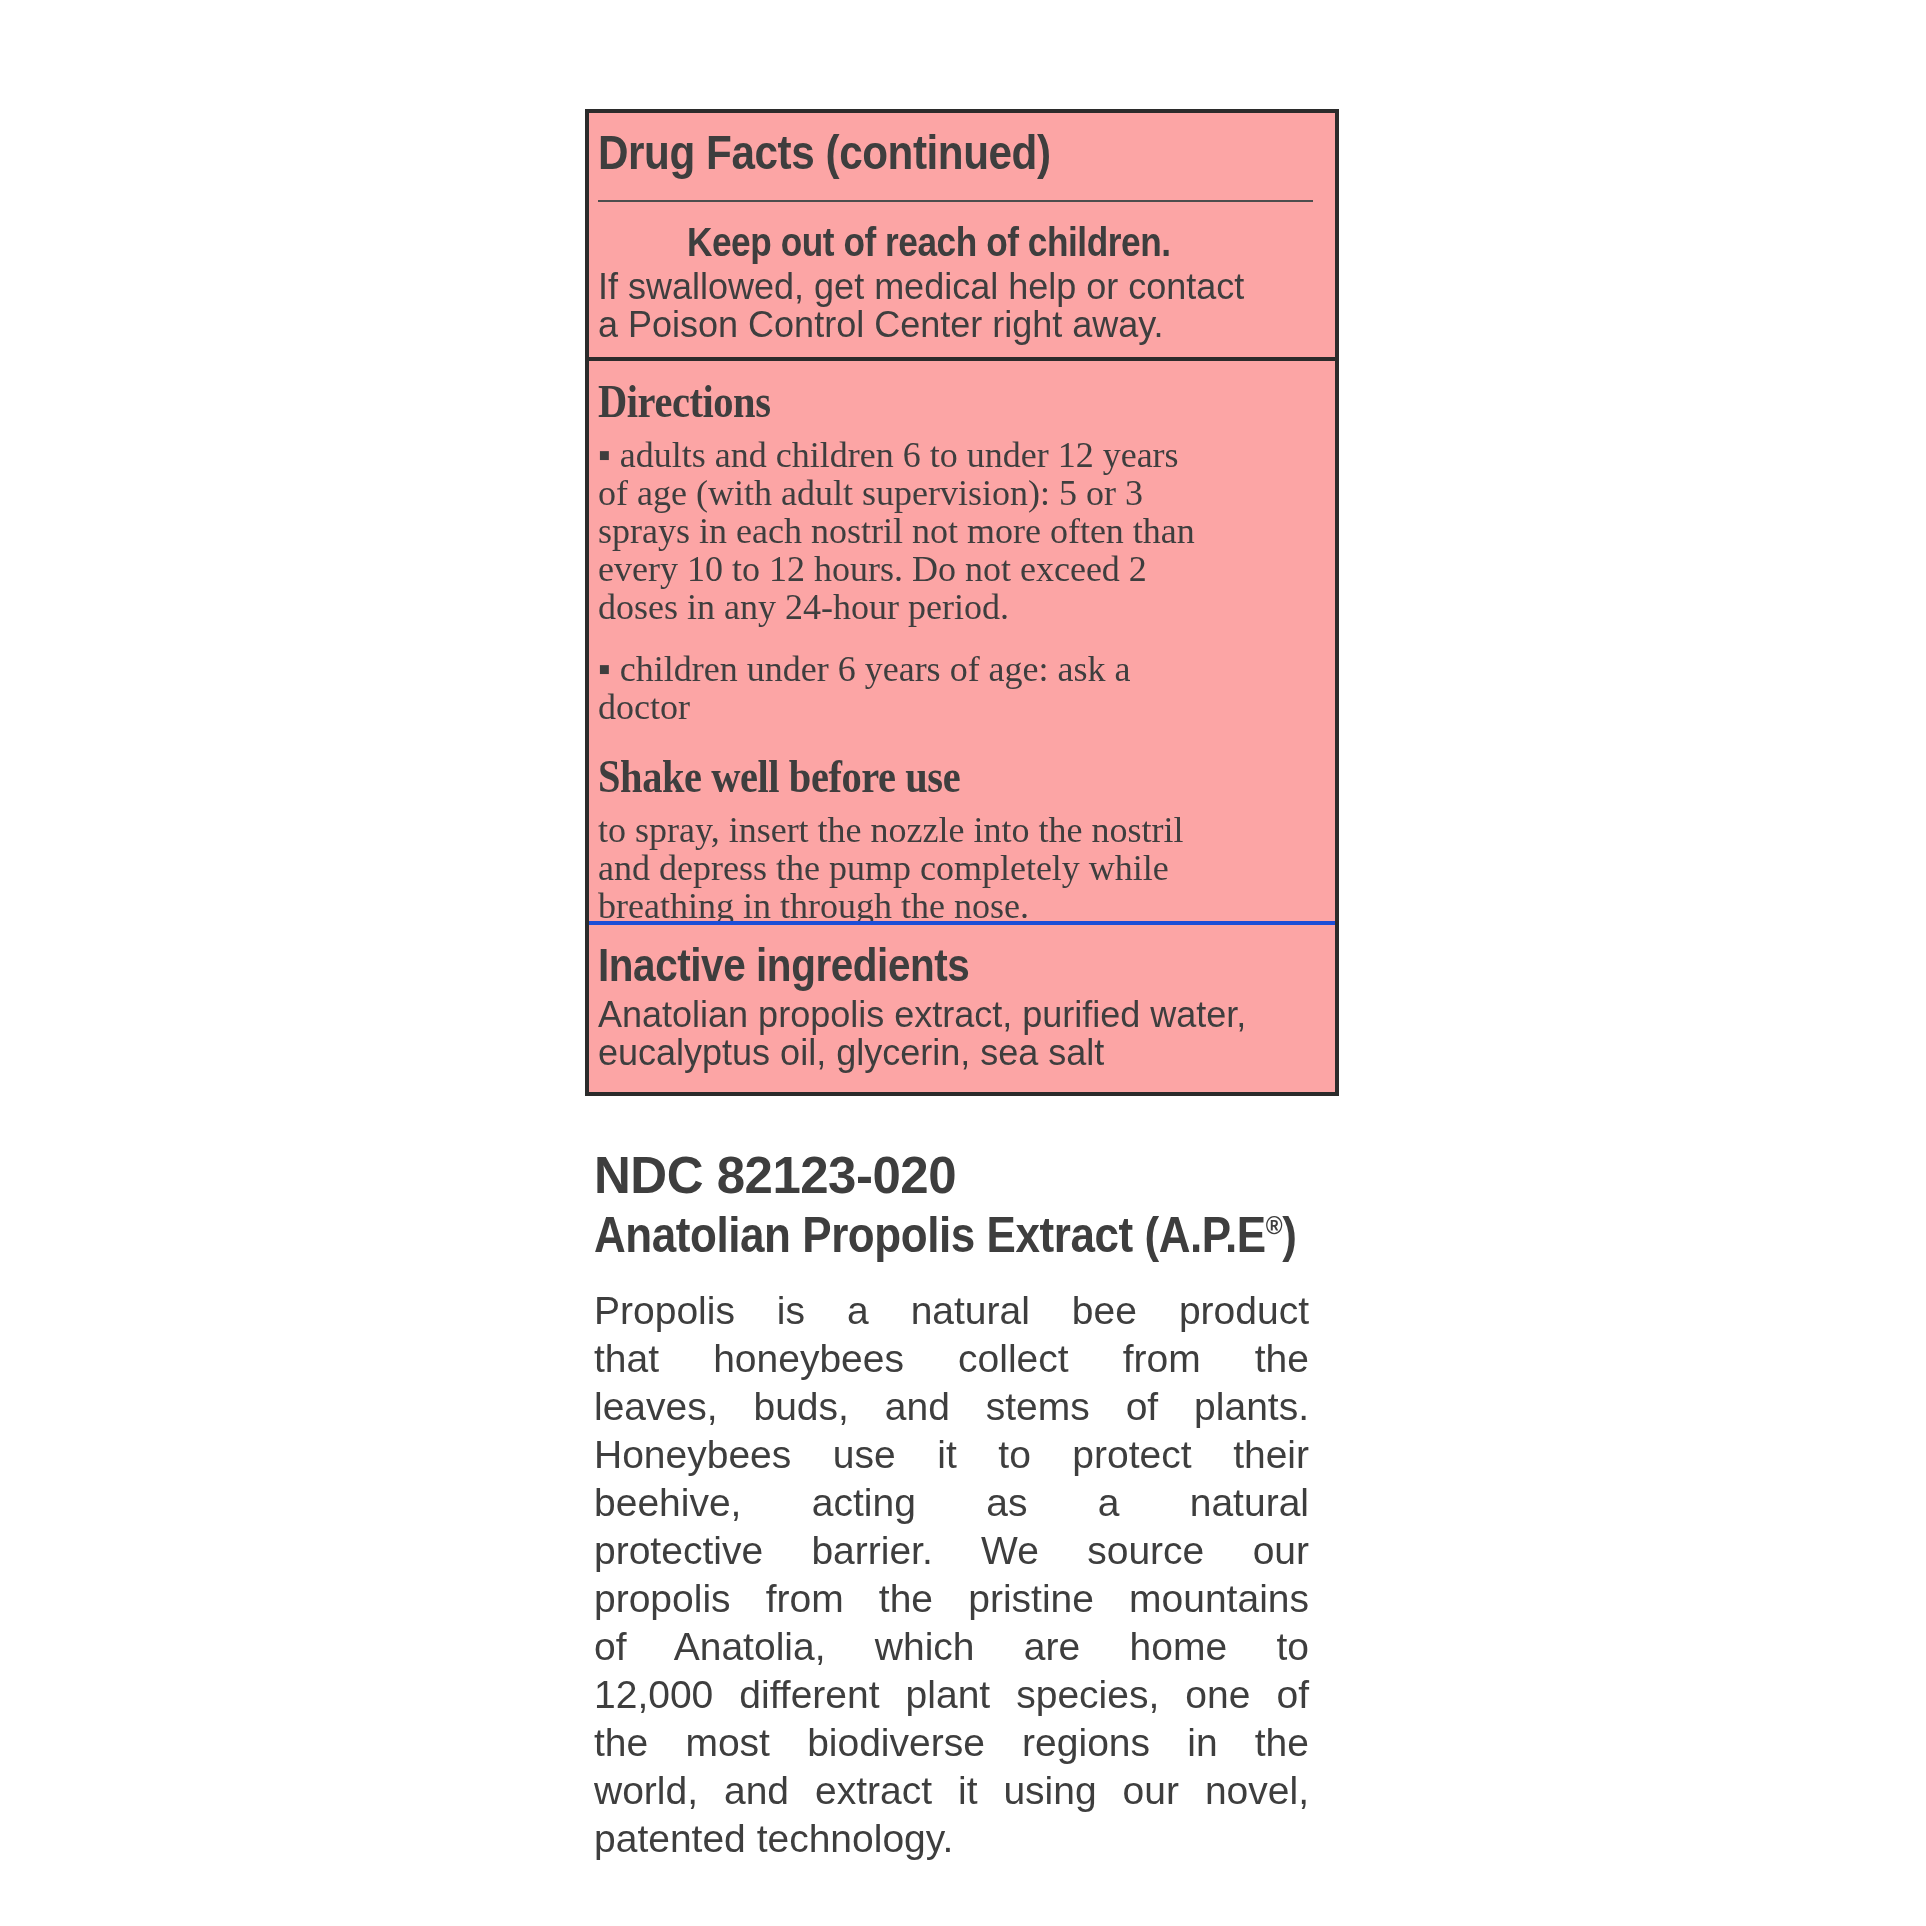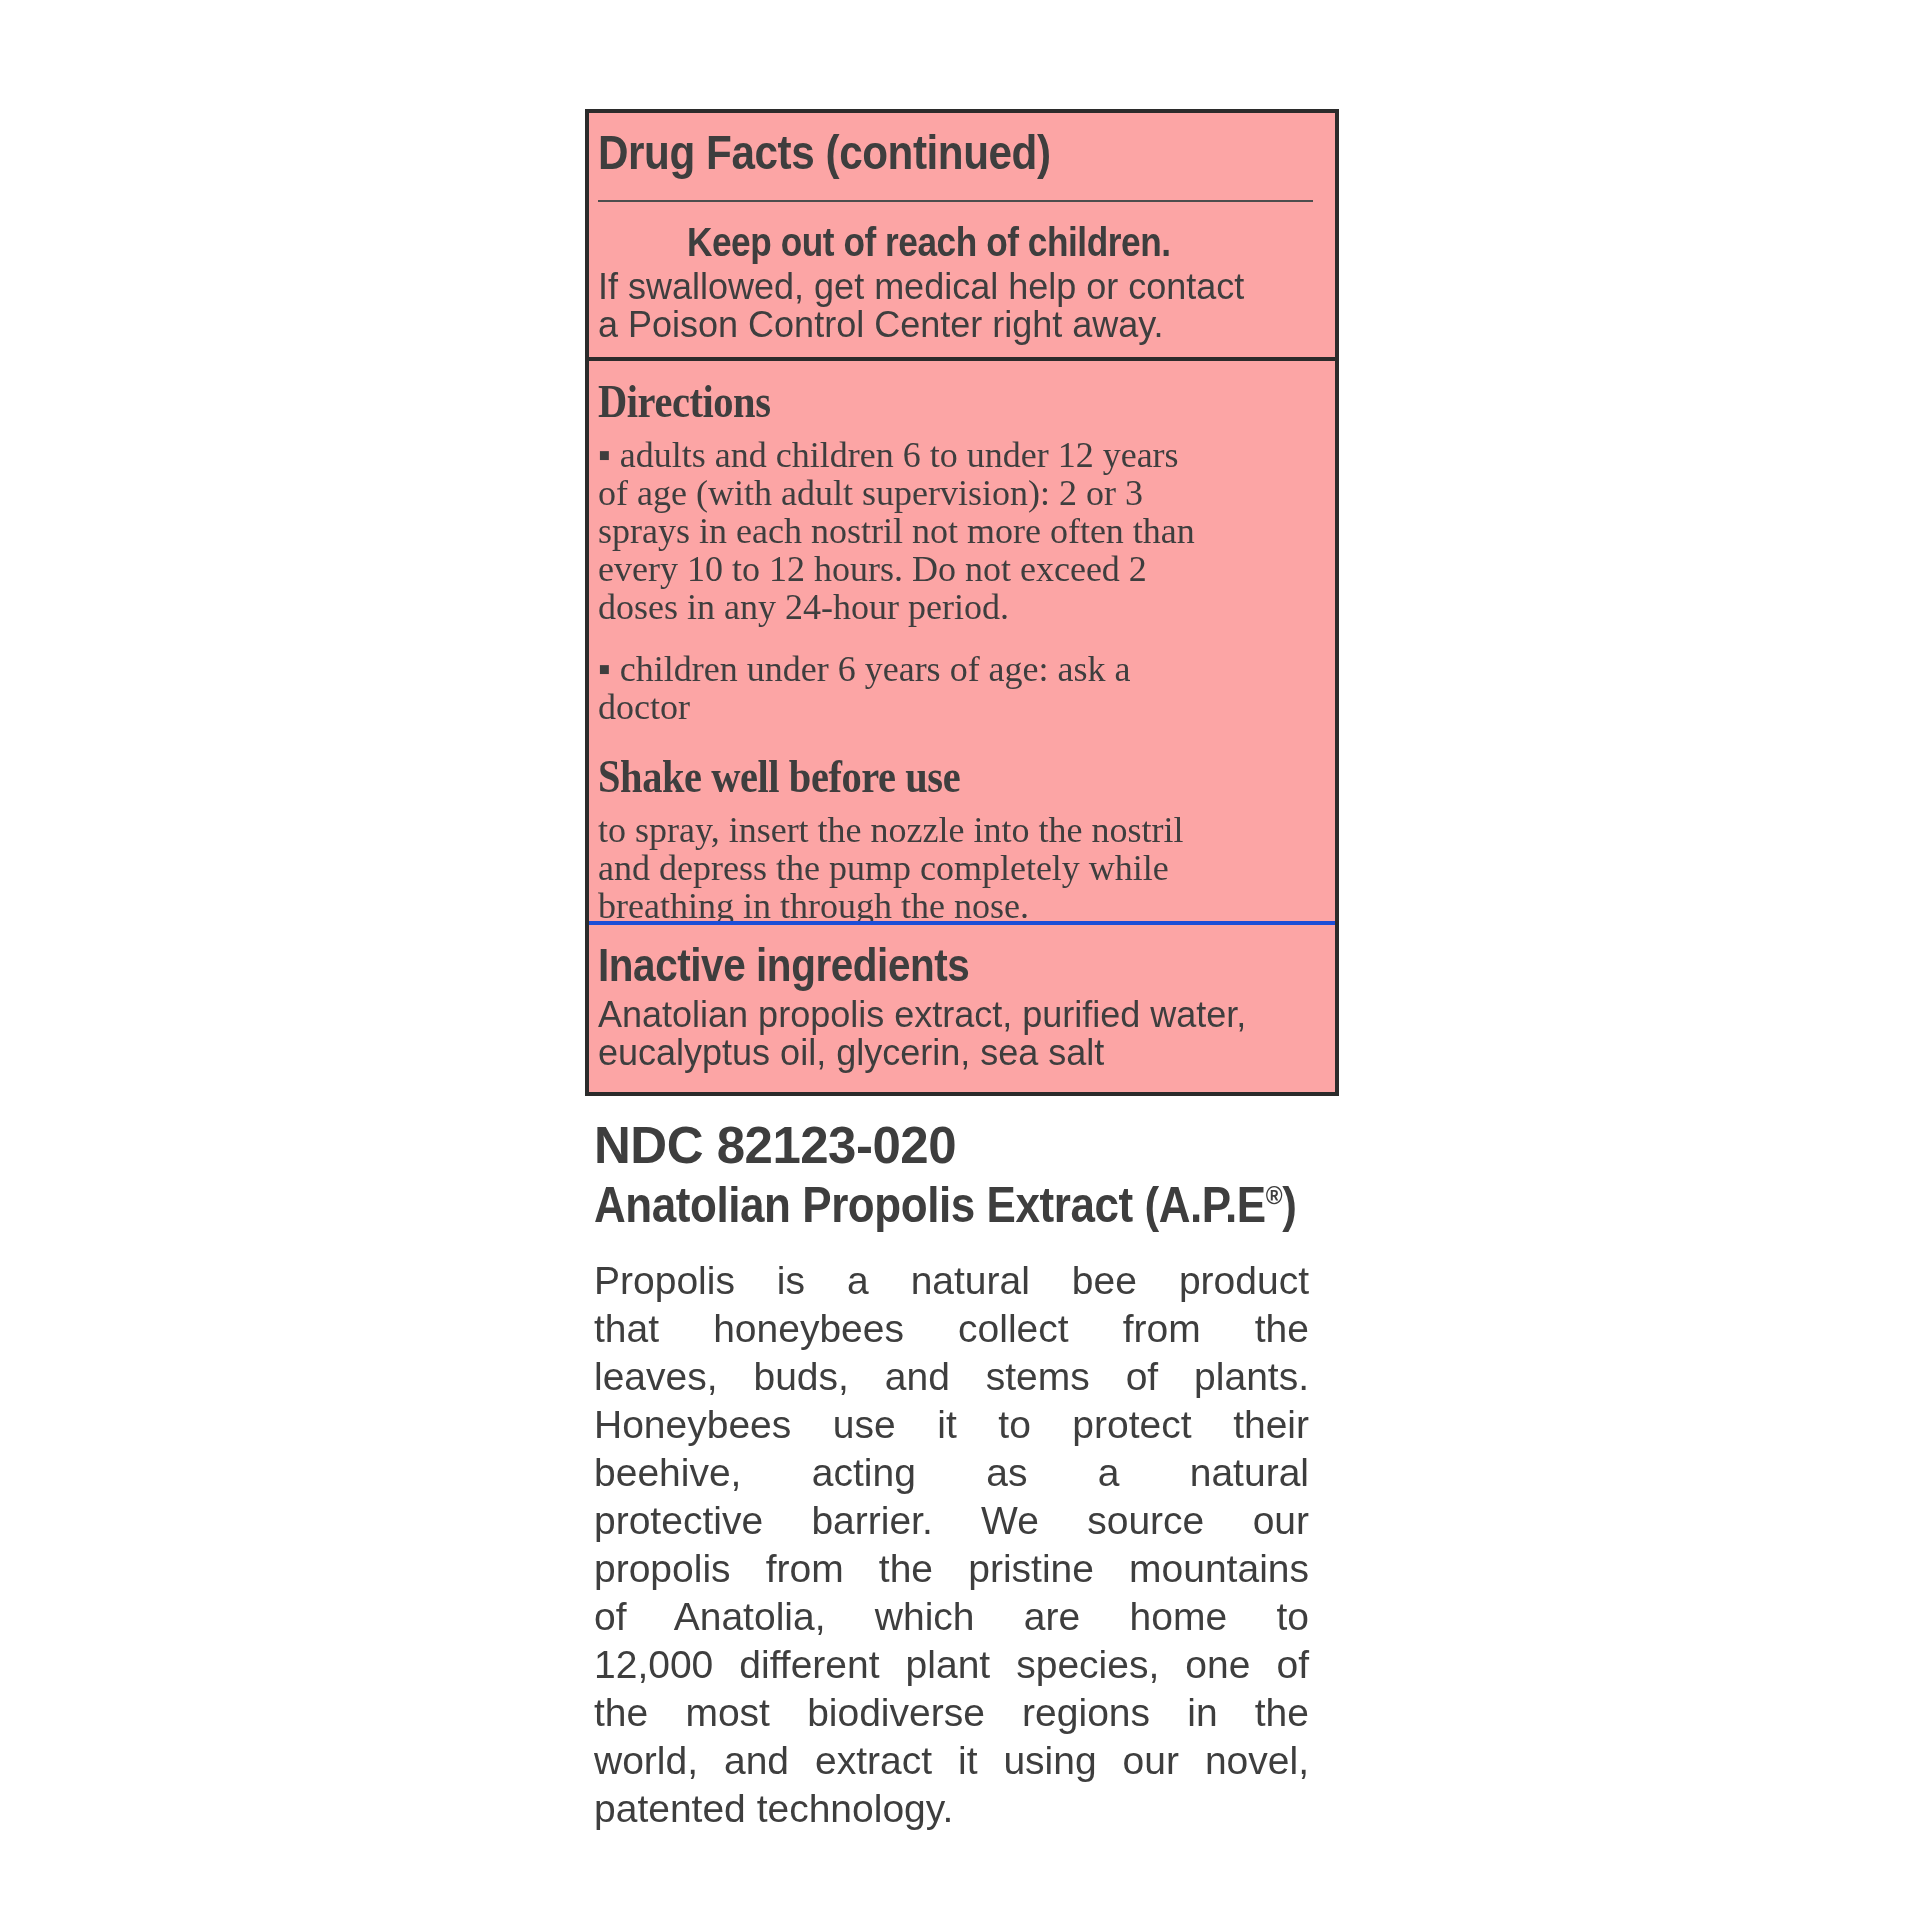--- a/index.html
+++ b/index.html
@@ -61,21 +61,21 @@
   .body-lines .ln { white-space: nowrap; }
   .keep-body { margin-top: 4px; }
   .b1 { margin-top: 8px; }
   .b2 { margin-top: 24px; }
   .shake-head { margin-top: 24px; }
   .shake-body { margin-top: 8px; }
   .inactive-body { margin-top: 4px; }
 
   #product {
     position: absolute;
-    left: 594px; top: 1117px;
+    left: 594px; top: 1147px;
     width: 715px;
   }
   .ndc {
     font-size: 51px; font-weight: bold;
     line-height: 57px;
     letter-spacing: -0.5px;
   }
   .product-heading {
     font-size: 50px; font-weight: bold;
     line-height: 63px;
@@ -115,21 +115,21 @@
         <div class="ln">a Poison Control Center right away.</div>
       </div>
   </div>
 
   <div class="sec sec2">
     <div class="sec-heading">
       <span class="cond">Directions</span>
     </div>
     <div class="body-lines b1">
         <div class="ln">▪ adults and children 6 to under 12 years</div>
-        <div class="ln">of age (with adult supervision): 2 or 3</div>
+        <div class="ln">of age (with adult supervision): 5 or 3</div>
         <div class="ln">sprays in each nostril not more often than</div>
         <div class="ln">every 10 to 12 hours. Do not exceed 2</div>
         <div class="ln">doses in any 24-hour period.</div>
       </div>
     <div class="body-lines b2">
         <div class="ln">▪ children under 6 years of age: ask a</div>
         <div class="ln">doctor</div>
       </div>
     <div class="sec-heading shake-head">
       <span class="cond">Shake well before use</span>

